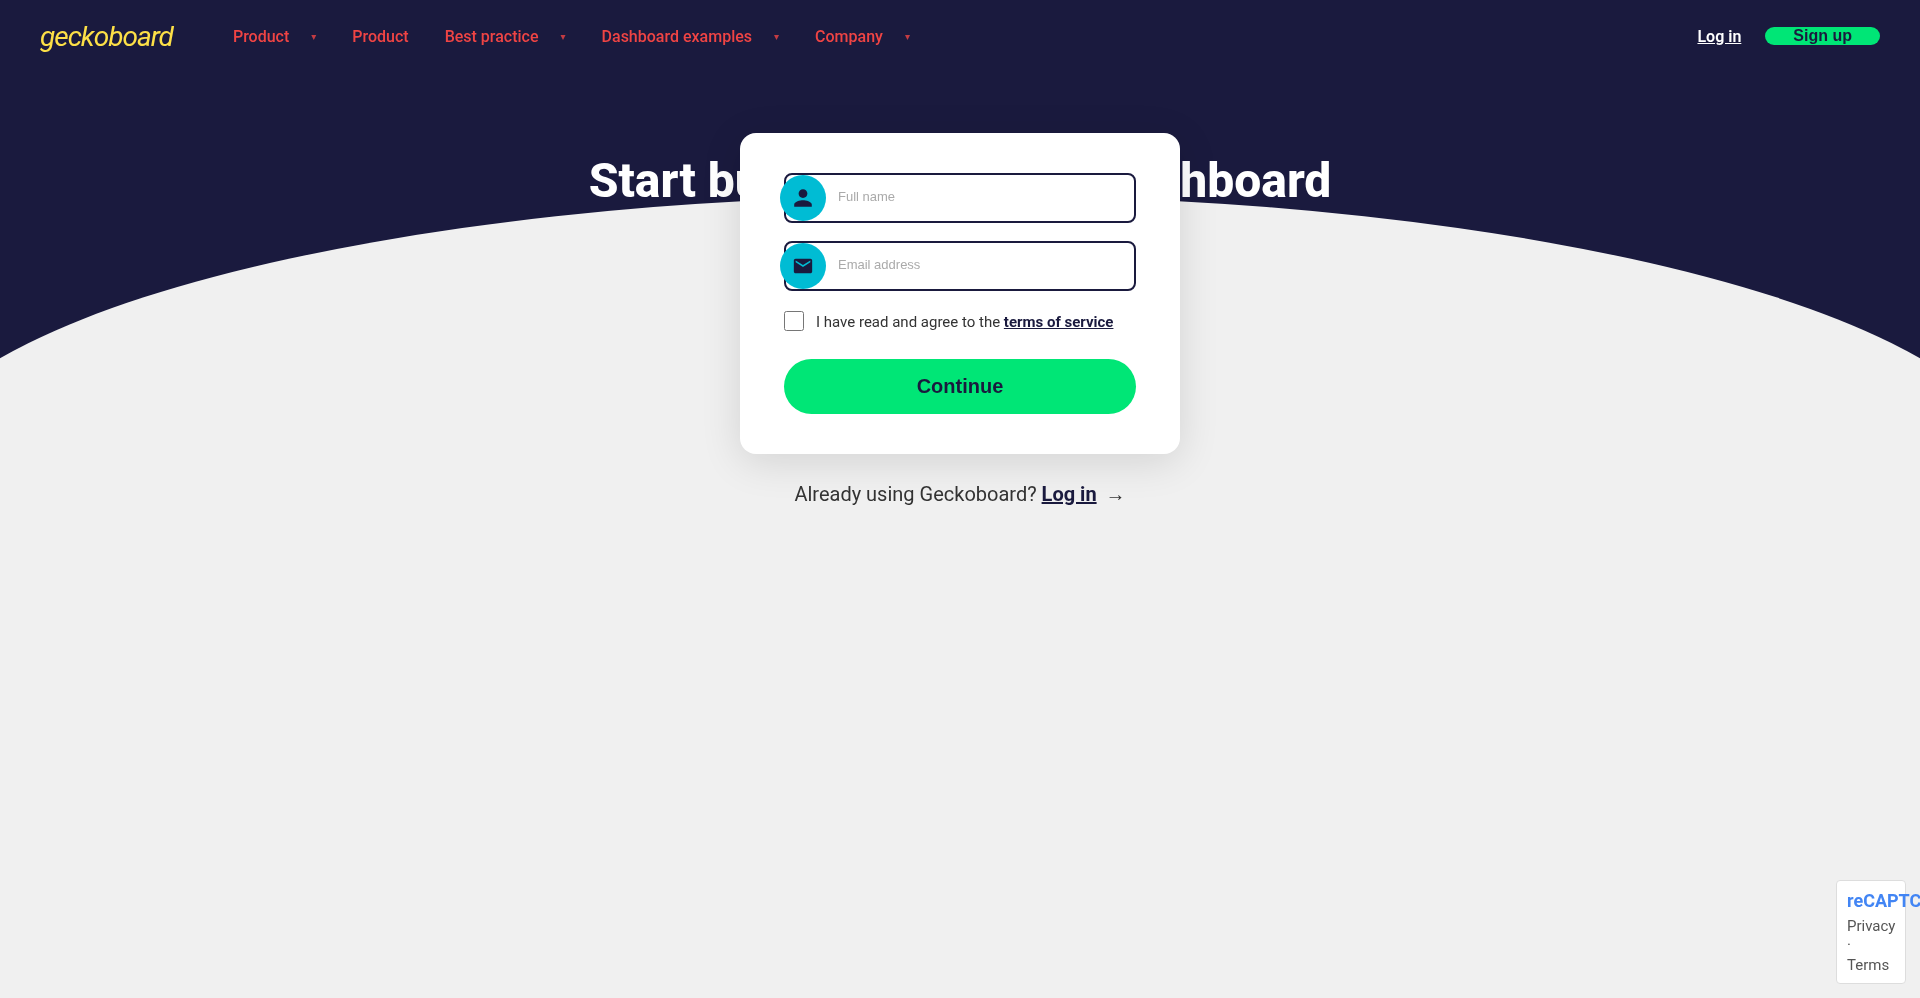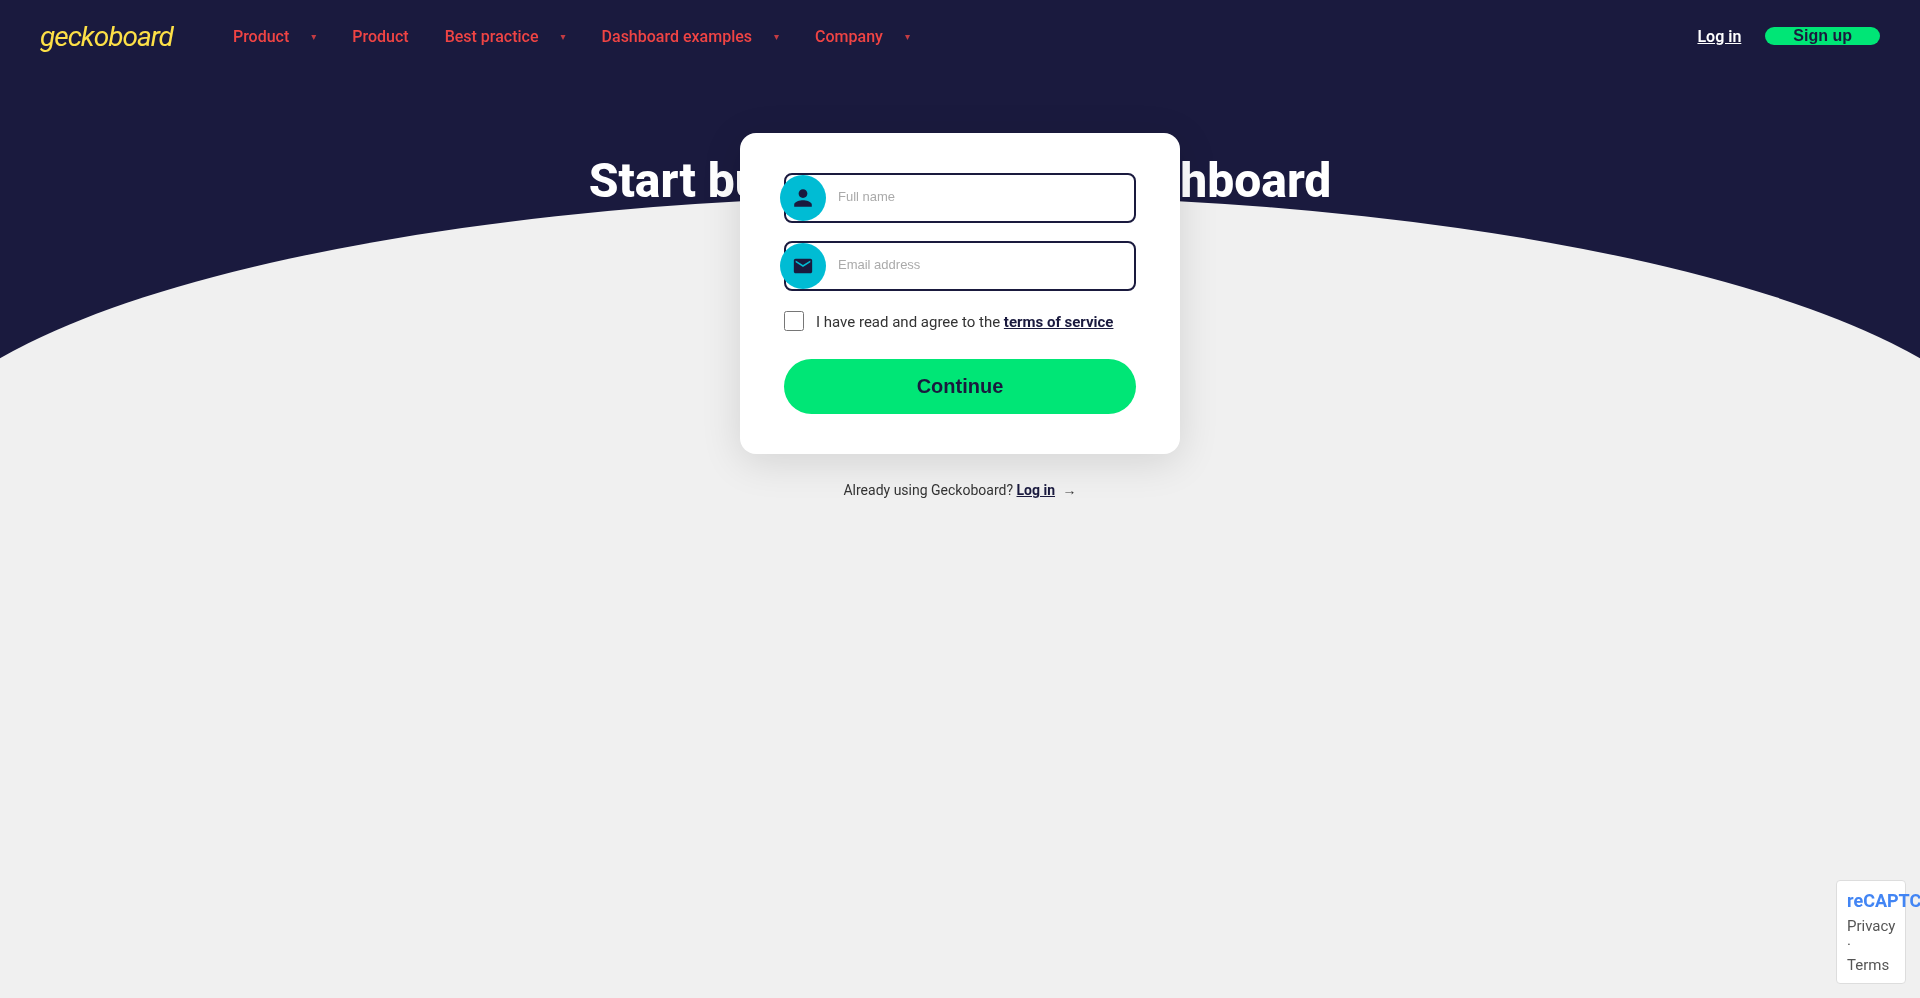--- a/index.html
+++ b/index.html
@@ -197,21 +197,21 @@
       padding: 16px;
       font-size: 20px;
       font-weight: 800;
       cursor: pointer;
       text-align: center;
     }
 
     
     .already-text {
       margin-top: 28px;
-      font-size: 14px;
+      font-size: 20px;
       color: #333;
       text-align: center;
     }
     .already-text a {
       color: #1a1a3e;
       font-weight: 700;
       text-decoration: underline;
     }
     .arrow-icon {
       display: inline-block;

